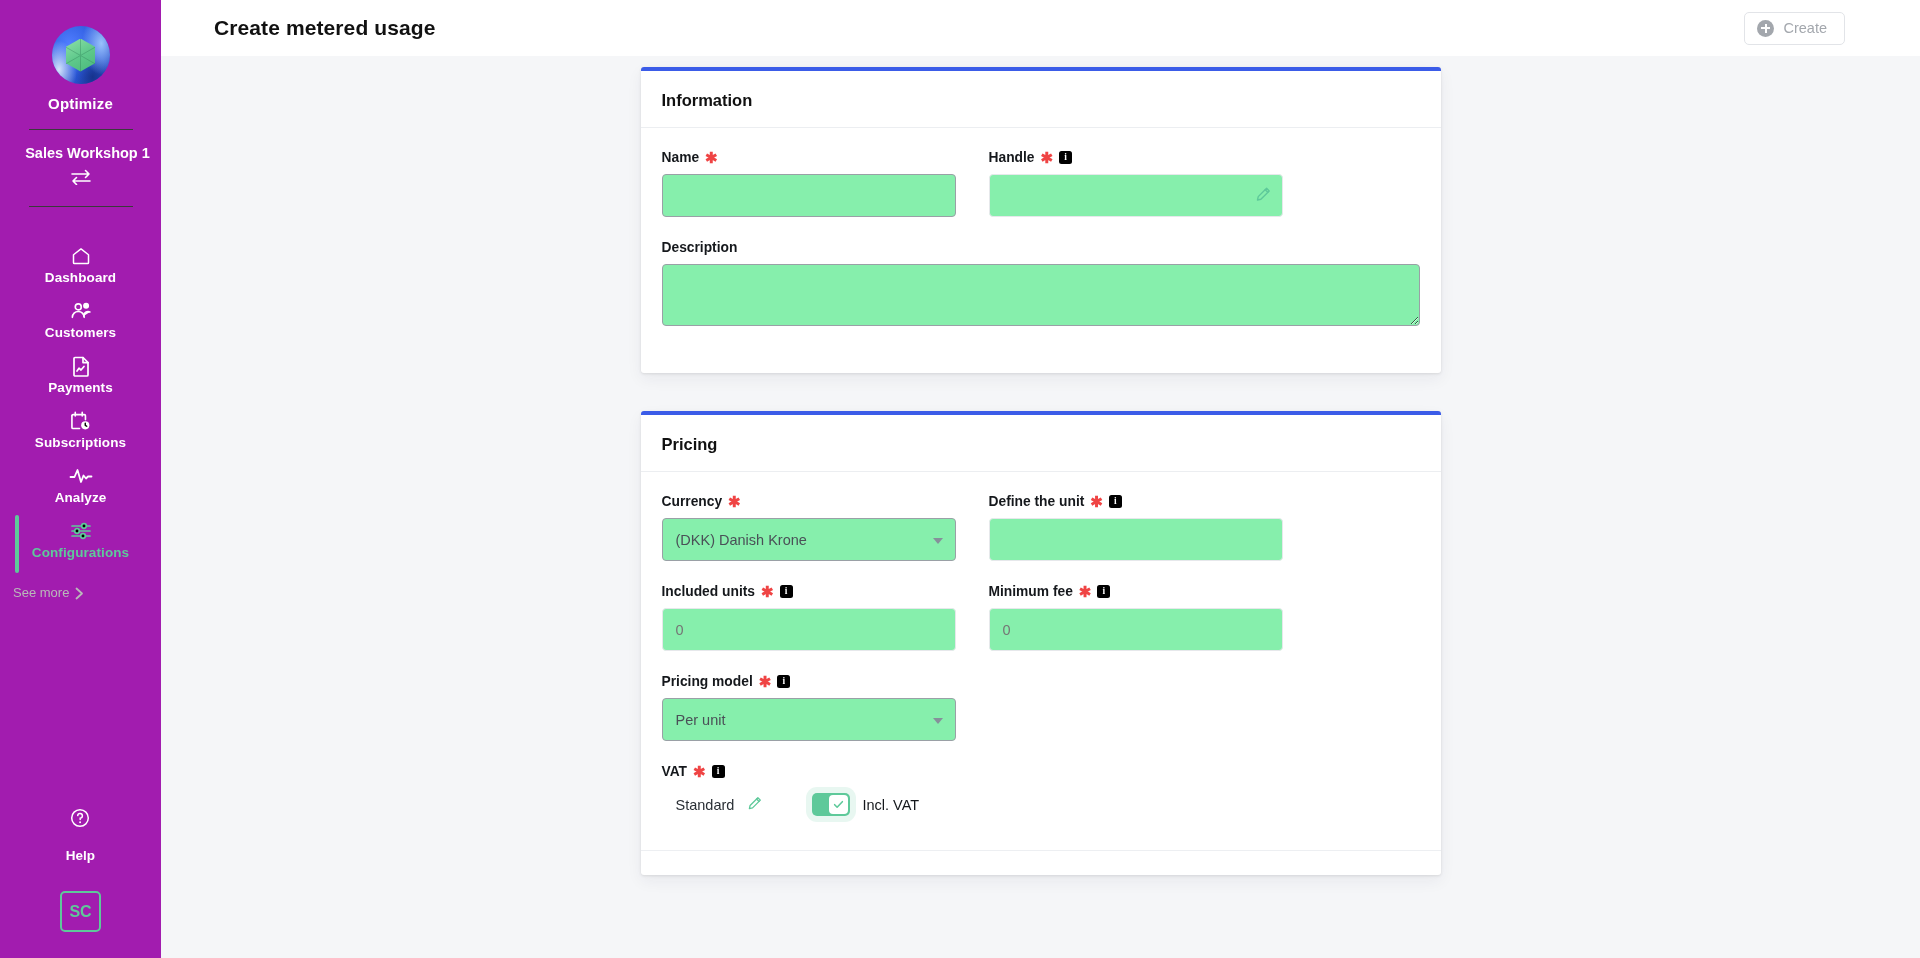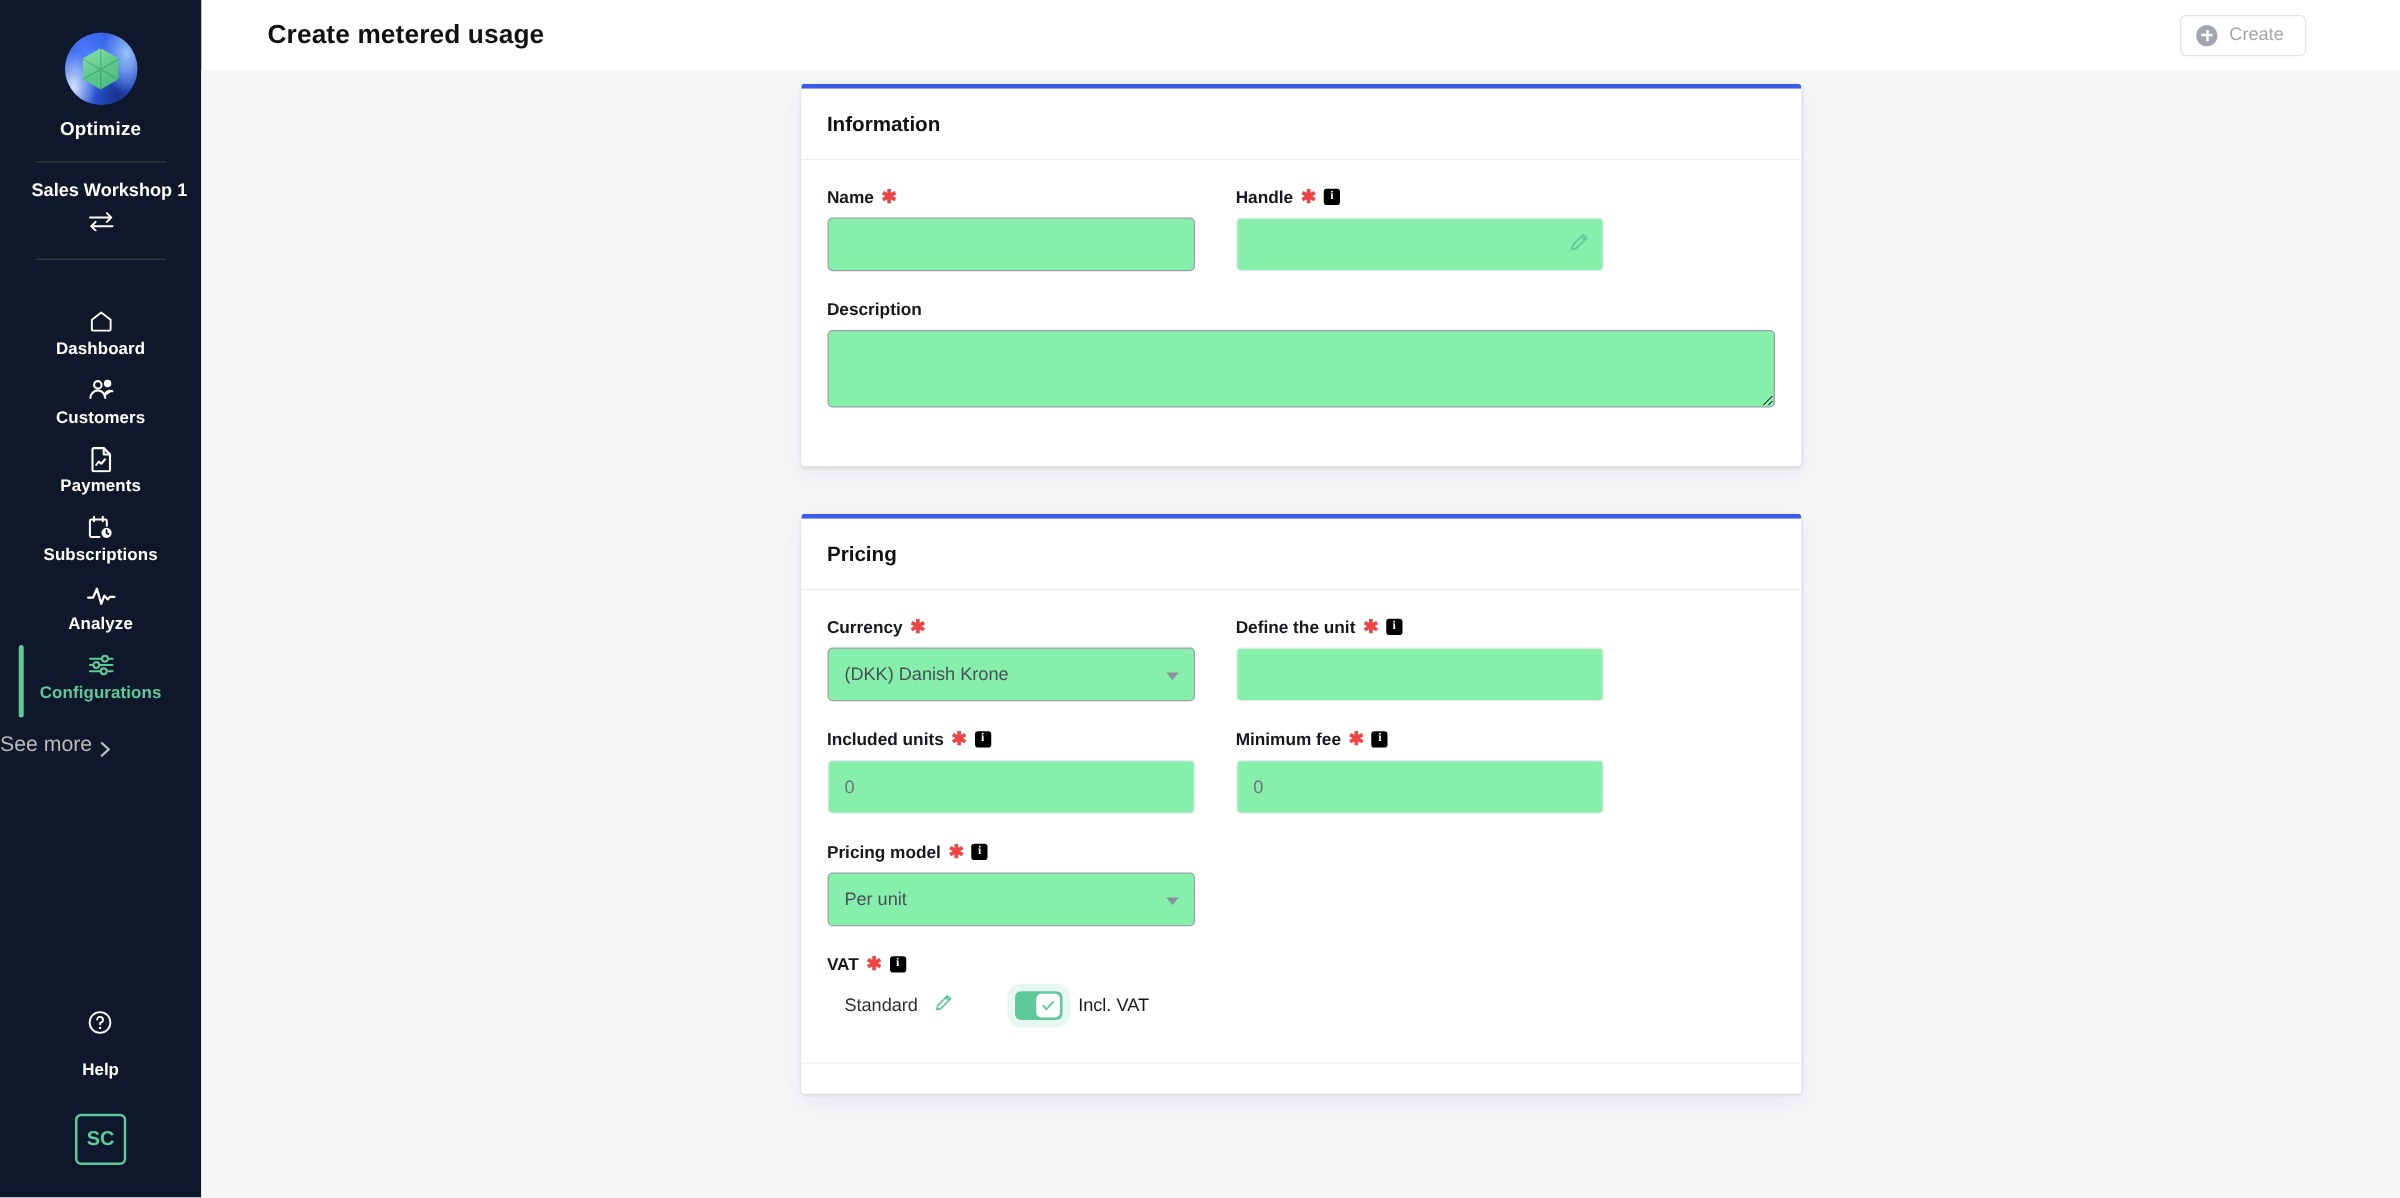--- a/index.html
+++ b/index.html
@@ -7,21 +7,21 @@
     width: 1920px; height: 958px;
     font-family: "Liberation Sans", sans-serif;
     background: #f5f6f8;
     overflow: hidden;
   }
   body { display: flex; }
 
   
   .sidebar {
     width: 161px; height: 958px;
-    background: #0f172a;
+    background: #a21caf;
     color: #fff;
     flex: 0 0 161px;
     display: flex; flex-direction: column;
     align-items: center;
     overflow: hidden;
     position: relative;
   }
   .brand { padding-top: 26px; width: 100%; text-align: center; }
   .brand-logo {
     width: 58px; height: 58px; margin: 0 auto;
@@ -65,22 +65,22 @@
   }
   .nav-item .lbl { font-size: 13.5px; font-weight: 700; margin-top: 4px; letter-spacing: .1px; }
   .nav-item.active .lbl { color: #5ec99a; }
   .nav-item.active .ico svg { stroke: #5ec99a; }
   .nav-item.active::before {
     content: ""; position: absolute; left: 15px; top: 3px;
     width: 4px; height: 58px; background: #5ec99a; border-radius: 2px;
   }
   .ico { height: 20px; display: flex; align-items: center; justify-content: center; }
   .see-more {
-    margin-top: 18px; font-size: 17px; color: #b9b9b9; font-weight: 500;
-    display: flex; align-items: flex-end; gap: 6px; cursor: pointer;
+    margin-top: 18px; font-size: 13px; color: #b9b9b9; font-weight: 500;
+    display: flex; align-items: flex-end; gap: 6px; cursor: pointer; padding-left: 13px;
   }
   .sb-bottom {
     position: absolute; bottom: 26px; left: 0; width: 100%;
     display: flex; flex-direction: column; align-items: center;
   }
   .help-item { display: flex; flex-direction: column; align-items: center; cursor: pointer; }
   .help-item .lbl { font-size: 13.5px; font-weight: 700; margin-top: 20px; }
   .avatar {
     margin-top: 28px; width: 41px; height: 41px;
     border: 2px solid #5ec99a; border-radius: 5px;

